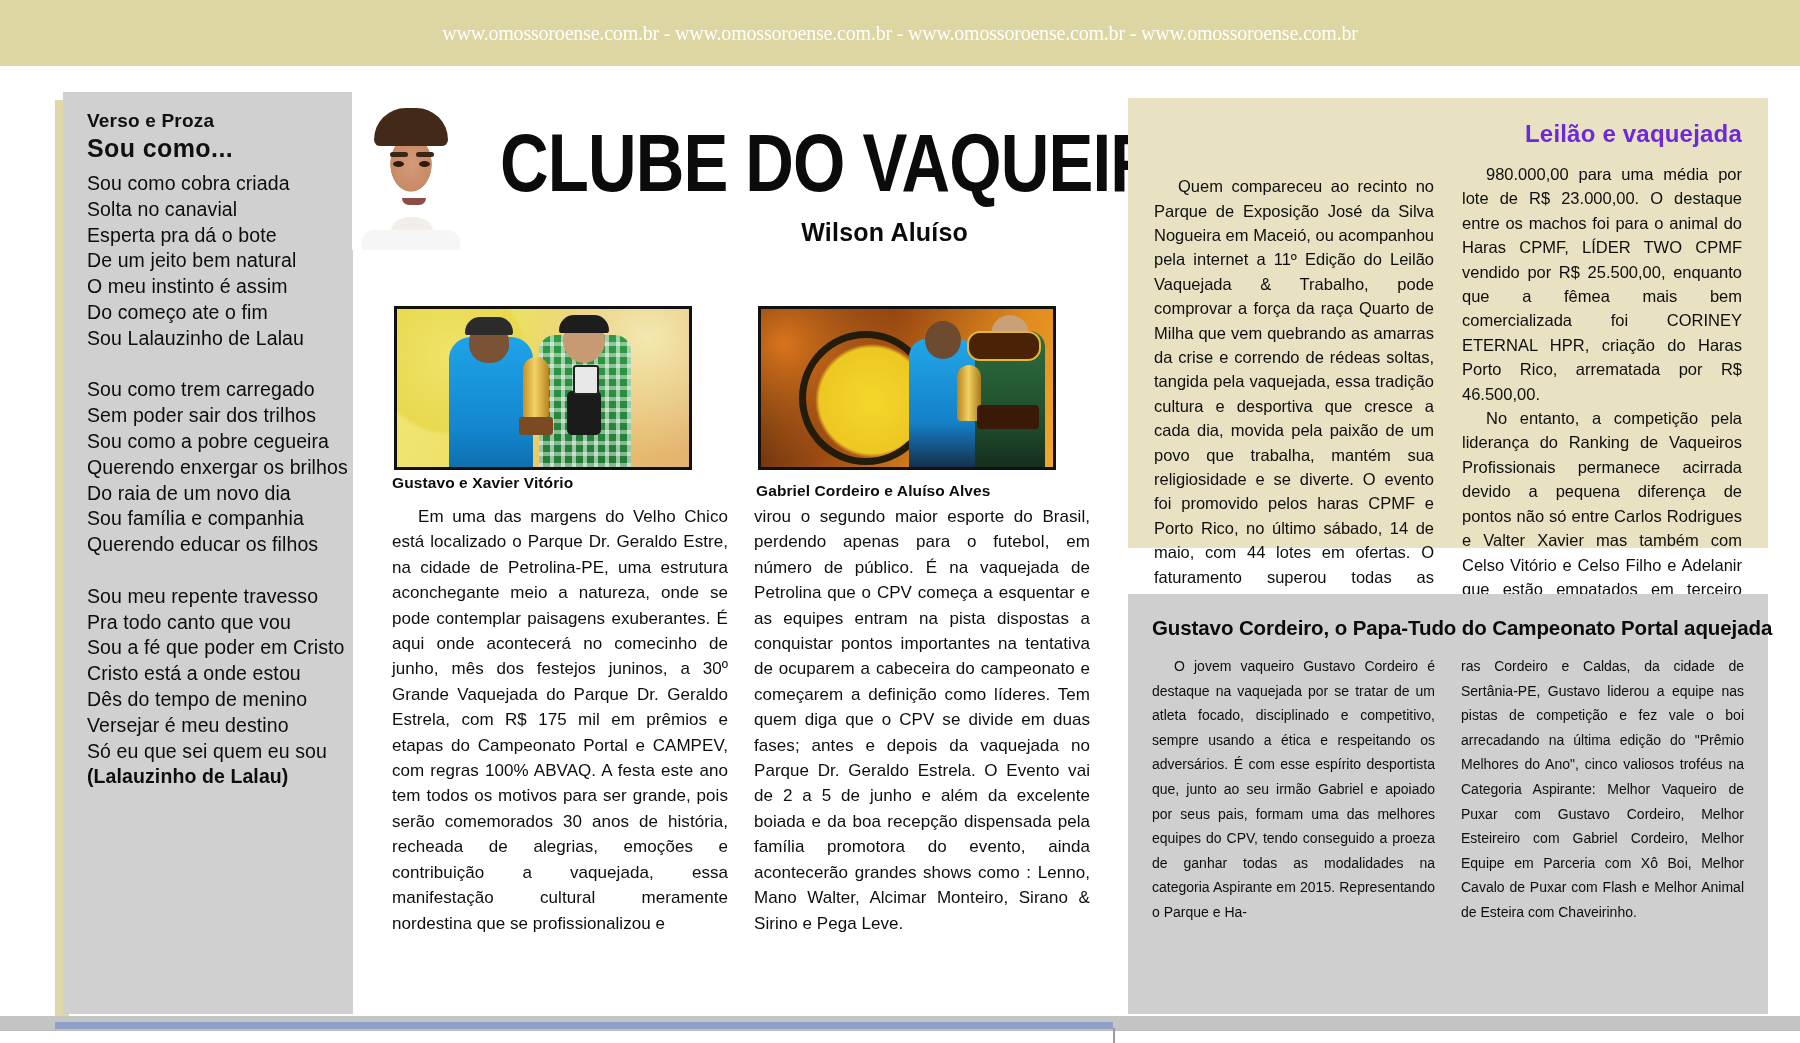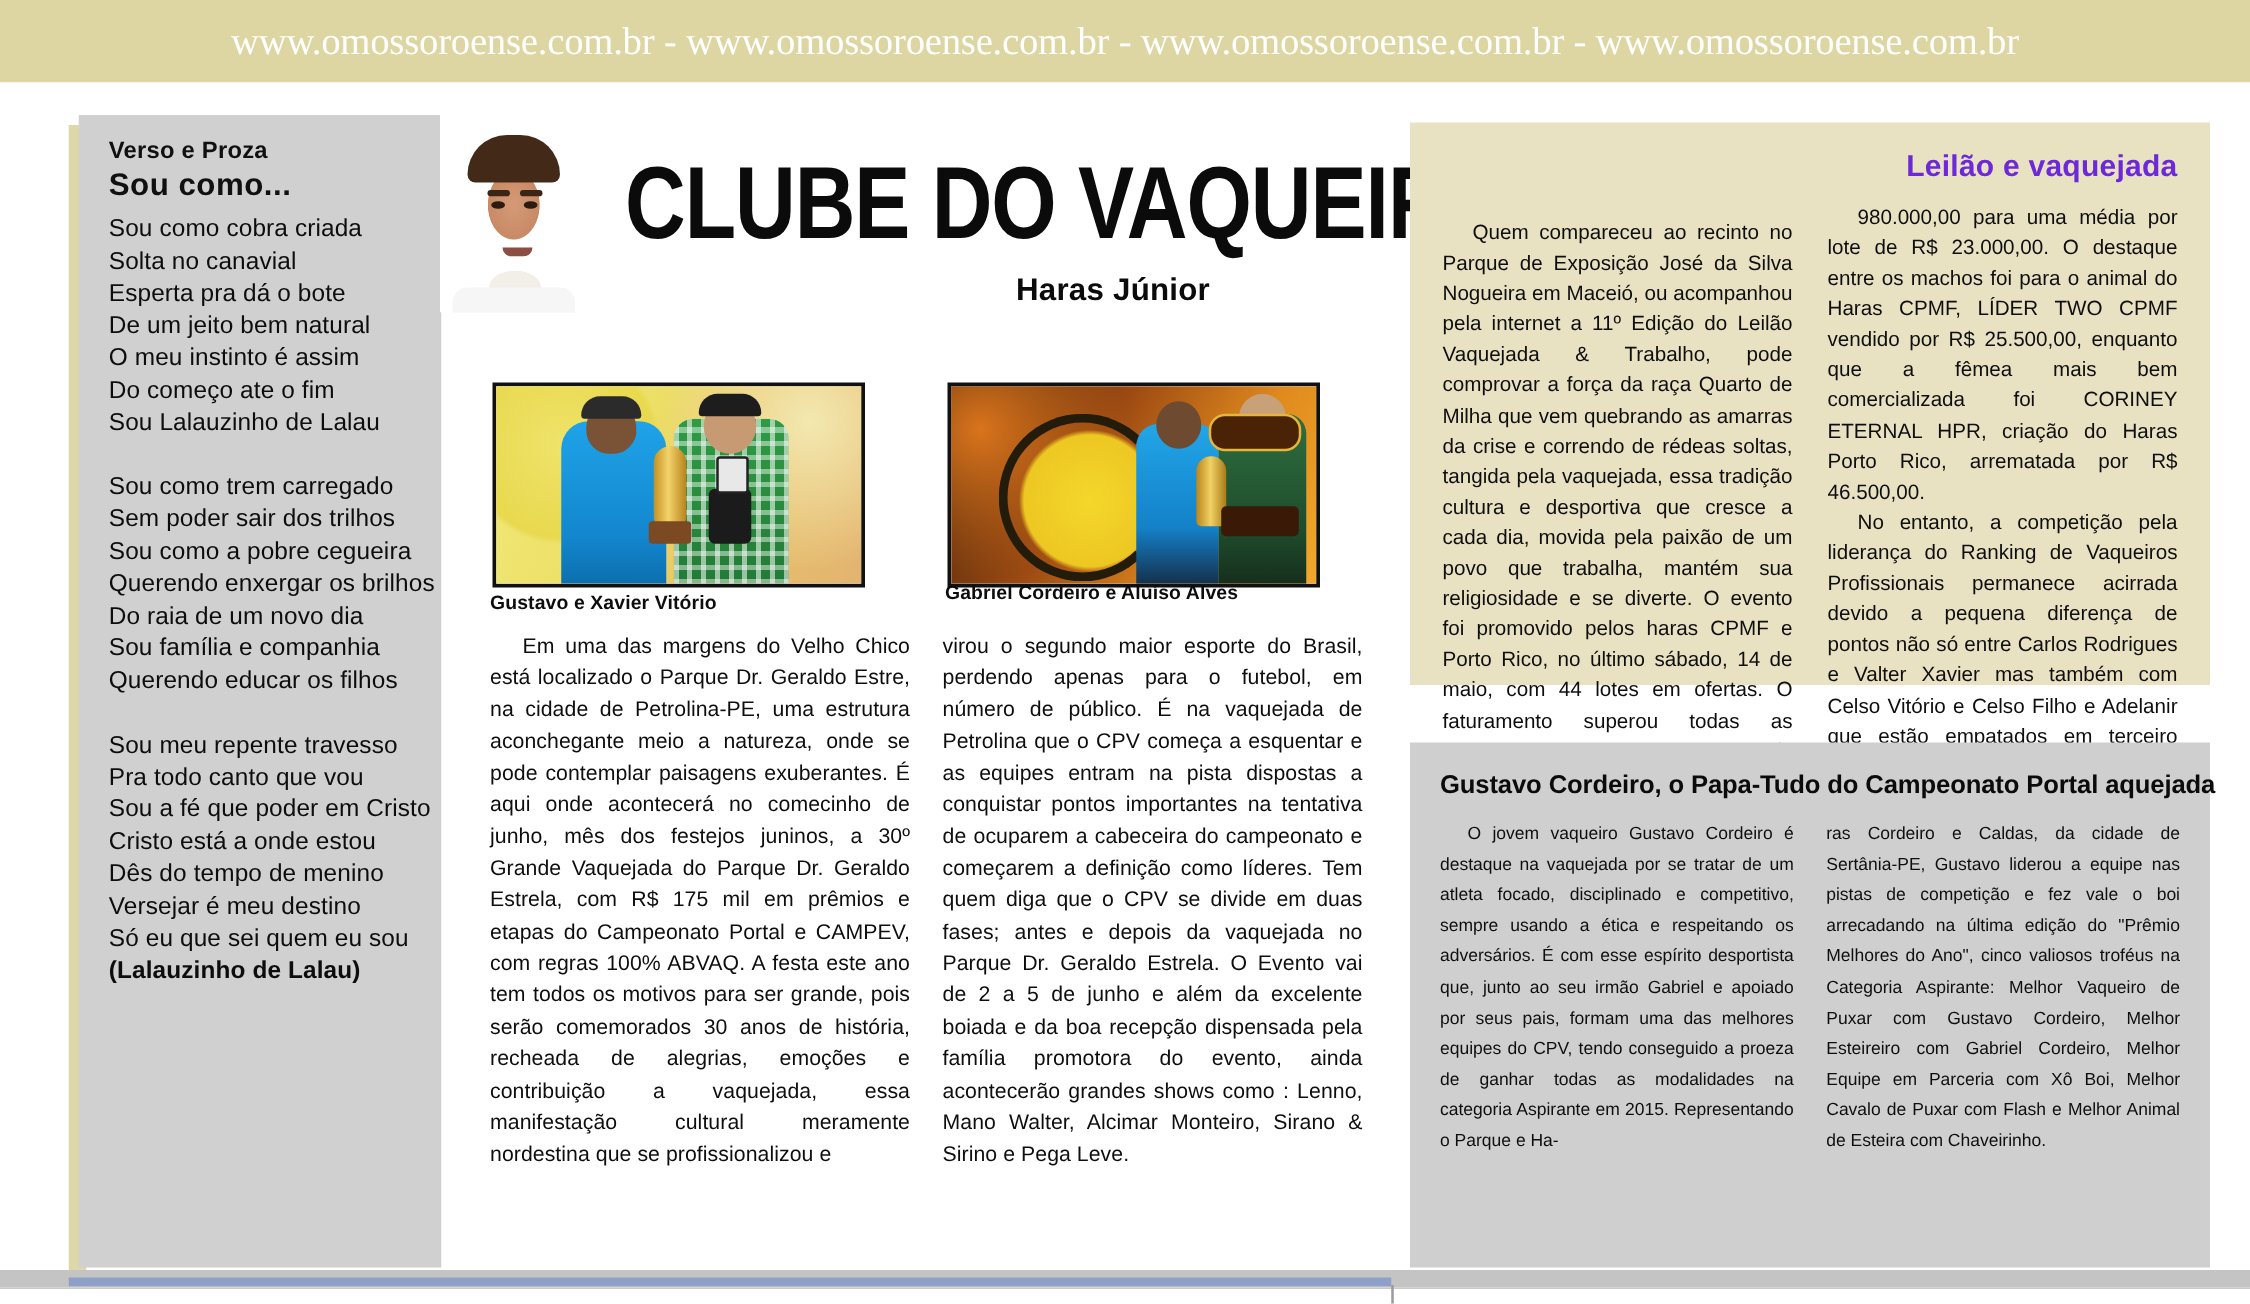--- a/index.html
+++ b/index.html
@@ -24,21 +24,21 @@
     background: #ddd6a3;
     display: flex;
     align-items: center;
     justify-content: center;
     overflow: hidden;
     white-space: nowrap;
   }
   .url-band .url-text {
     color: #ffffff;
     font-family: "Liberation Serif", serif;
-    font-size: 31px;
+    font-size: 20px;
     letter-spacing: -0.2px;
     font-weight: 400;
   }
 
   
   .page {
     position: absolute;
     left: 0; top: 66px;
     width: 1800px;
     height: 685px;
@@ -264,21 +264,21 @@
 
   .photo-caption {
     position: absolute;
     font-size: 15.5px;
     font-weight: bold;
     color: #0d0d0d;
     letter-spacing: 0.1px;
     white-space: nowrap;
   }
   .cap-1 { left: 392px; top: 408px; }
-  .cap-2 { left: 756px; top: 400px; }
+  .cap-2 { left: 756px; top: 416px; }
 
   
   .petrolina {
     position: absolute;
     left: 392px; top: 438px;
     width: 698px;
   }
   .petro-head {
     text-align: center;
     font-size: 25px;
@@ -434,21 +434,21 @@
       <div class="face"></div>
       <div class="hair-l"></div>
       <div class="brow-l"></div>
       <div class="brow-r"></div>
       <div class="eye-l"></div>
       <div class="eye-r"></div>
       <div class="mouth"></div>
       <div class="shirt"></div>
     </div>
     <div class="mast-title">CLUBE DO VAQUEIRO</div>
-    <div class="mast-byline">Haras Júnior</div>
+    <div class="mast-byline">Wilson Aluíso</div>
   </div>
 
   <div class="photo photo-1">
     <div class="ph1-bg"></div>
     <div class="ph1-blue"></div>
     <div class="ph1-head1"></div>
     <div class="ph1-cap1"></div>
     <div class="ph1-green"></div>
     <div class="ph1-head2"></div>
     <div class="ph1-cap2"></div>

